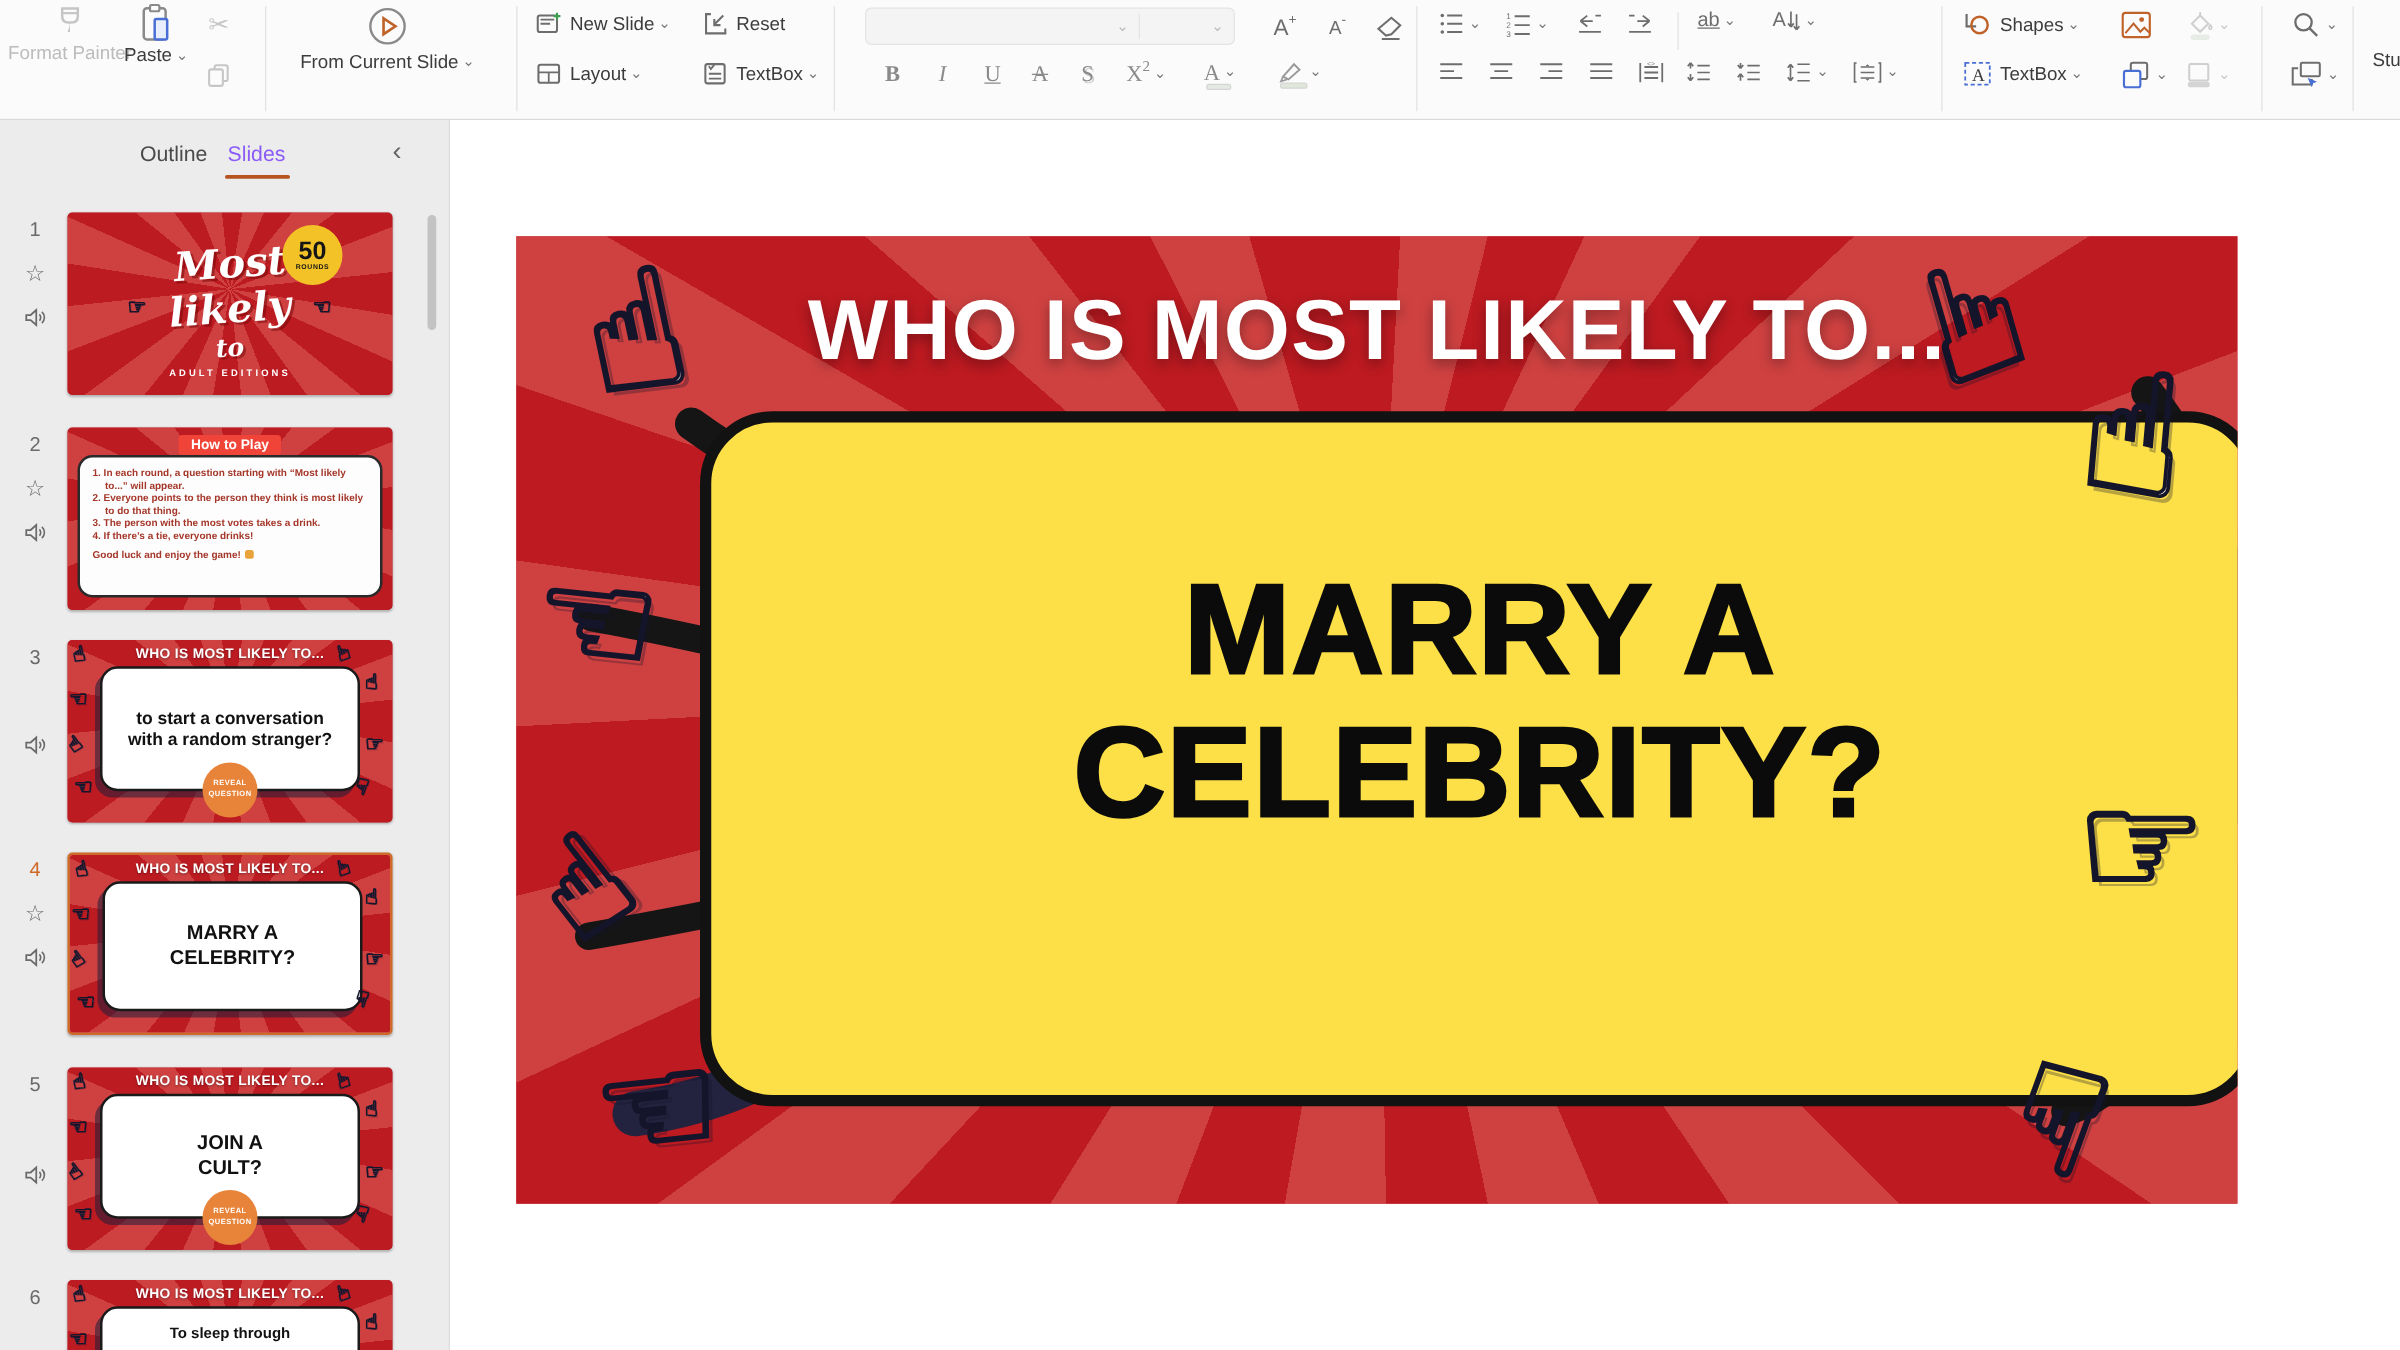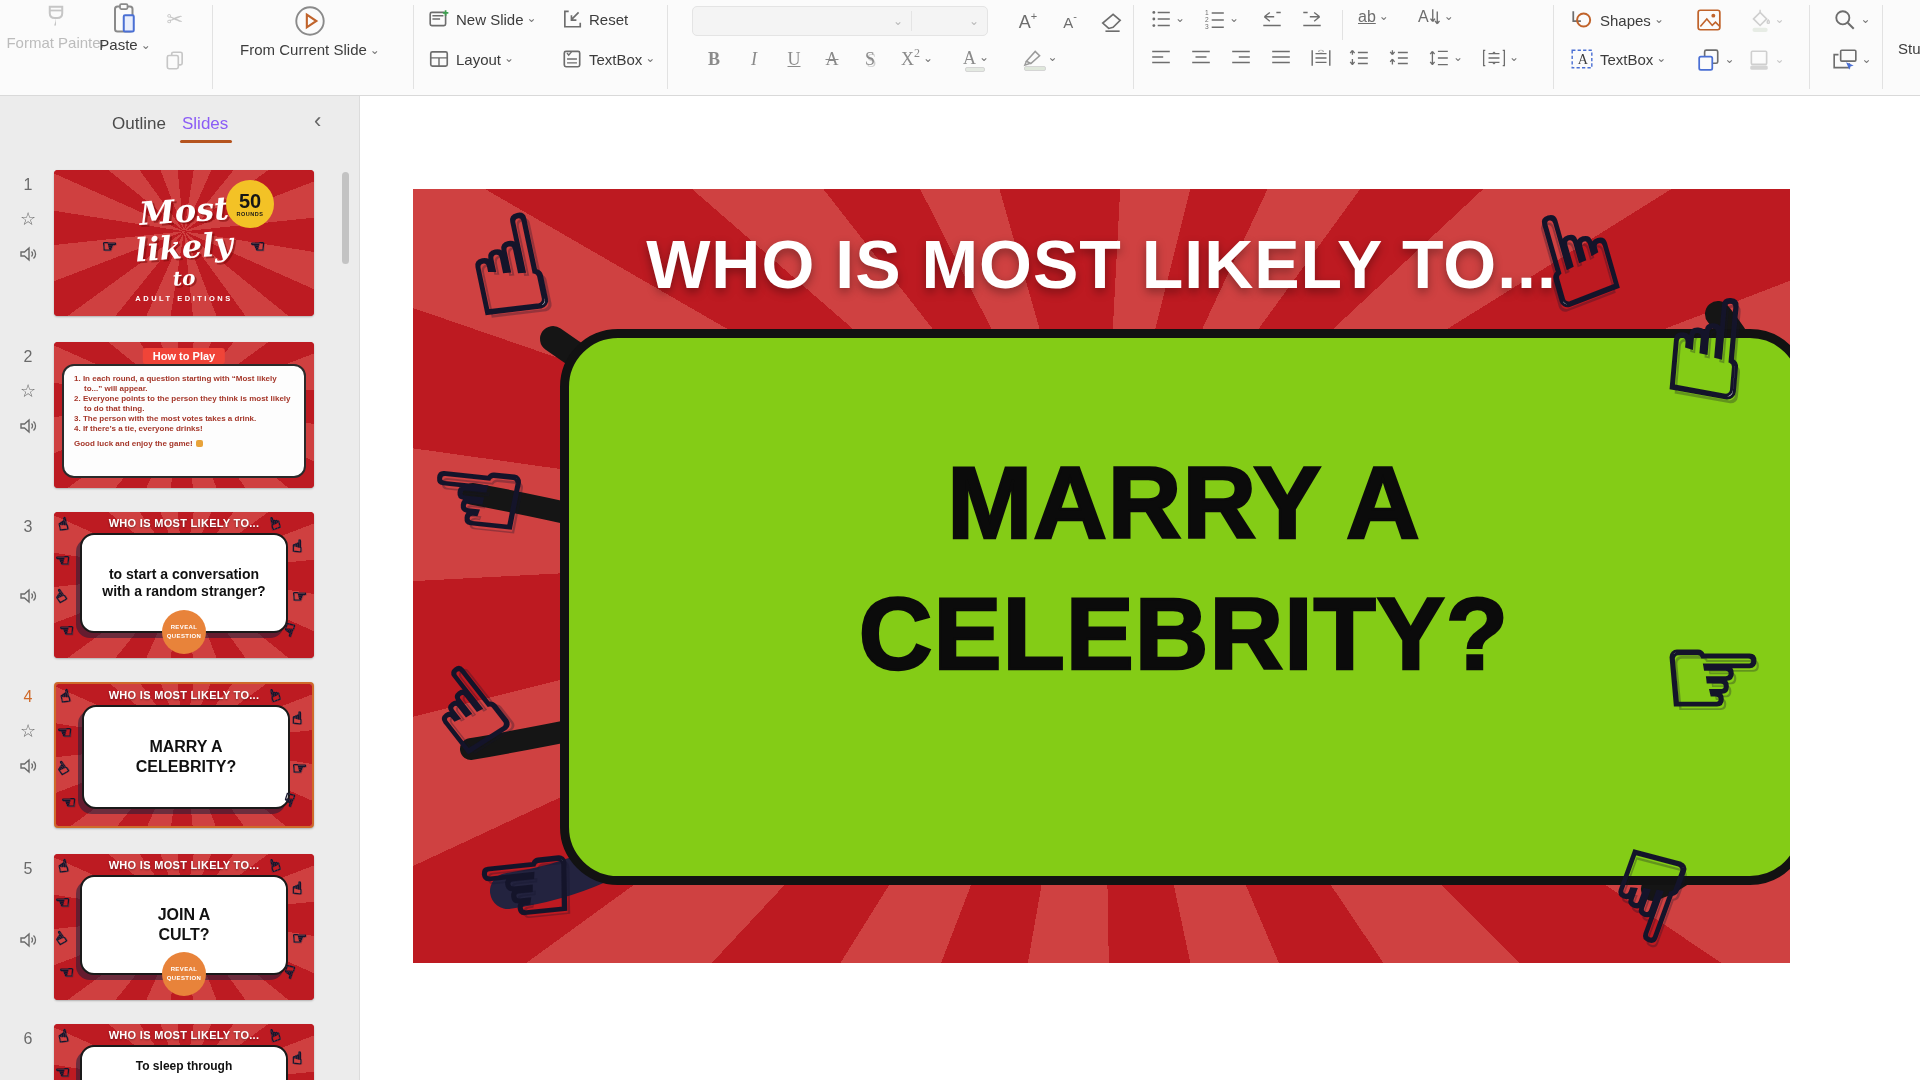--- a/index.html
+++ b/index.html
@@ -89,22 +89,22 @@
   .canvas { position:absolute; left:361px; top:96px; right:0; bottom:0; background:#fff; }
   .slide { position:absolute; left:52px; top:93px; width:1377px; height:774px;
     overflow:hidden; background:#c6242b; }
   .slide .burst-main { position:absolute; inset:0;
     background:repeating-conic-gradient(from -8deg at 50% 46%, #bd1a21 0deg 11deg, #cf4141 11deg 22deg); }
   .slide-title { position:absolute; top:36px; left:0; right:0; text-align:center;
     font-size:68px; font-weight:bold; color:#fff; letter-spacing:1px; z-index:4;
     text-shadow:0 4px 10px rgba(0,0,0,.35); }
   .arms { position:absolute; inset:0; z-index:1; }
   .qbox { position:absolute; left:147px; top:140px; width:1248px; height:556px;
-    background:#84cc16; border:9px solid #121212; border-radius:58px; z-index:2;
-    display:flex; flex-direction:column; align-items:center; padding-top:108px;gap:16px; }
+    background:#fde047; border:9px solid #121212; border-radius:58px; z-index:2;
+    display:flex; flex-direction:column; align-items:center; padding-top:108px; }
   .qline { font-size:102px; font-weight:bold; color:#0b0b0b; line-height:1.13;
     letter-spacing:1px; -webkit-text-stroke:2.5px #0b0b0b; text-align:center; }
   .hand { position:absolute; font-family:"DejaVu Sans", sans-serif; color:#fff; z-index:3;
     -webkit-text-stroke:3px #14142a; text-shadow:4px 5px 0 rgba(20,20,42,.30); line-height:1; }
 </style>
 </head>
 <body>
 
 <div class="app">
 

